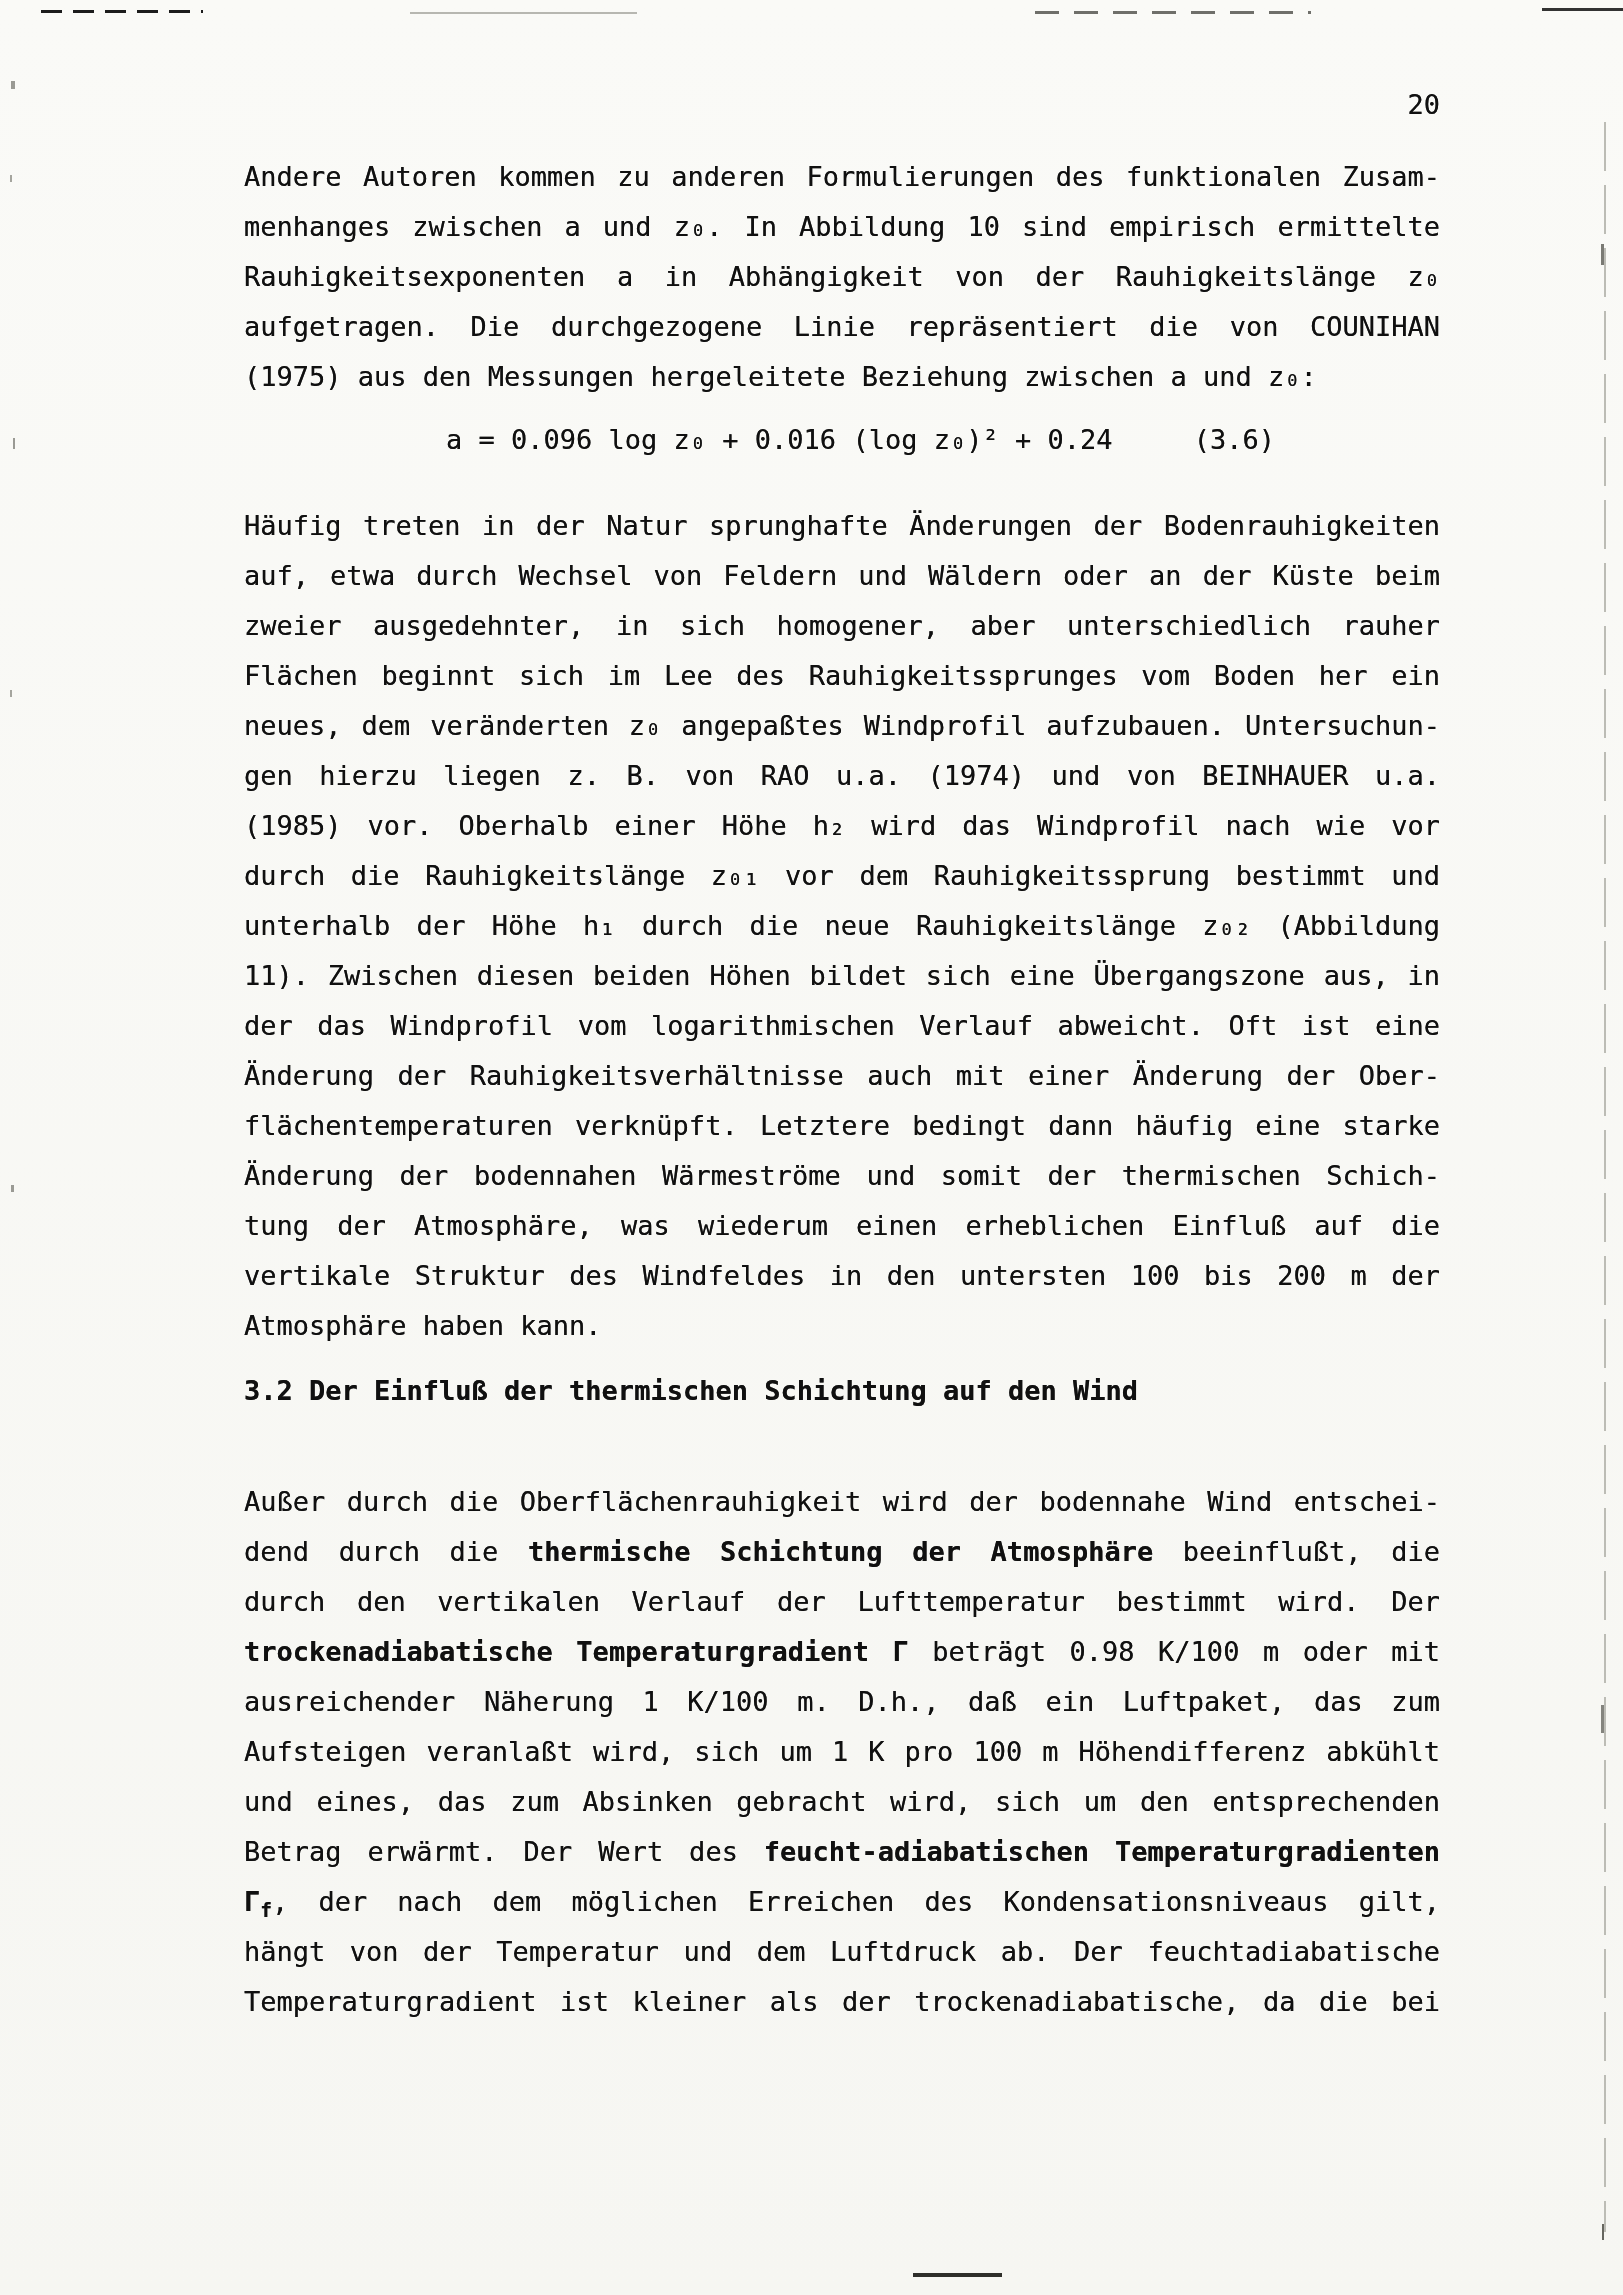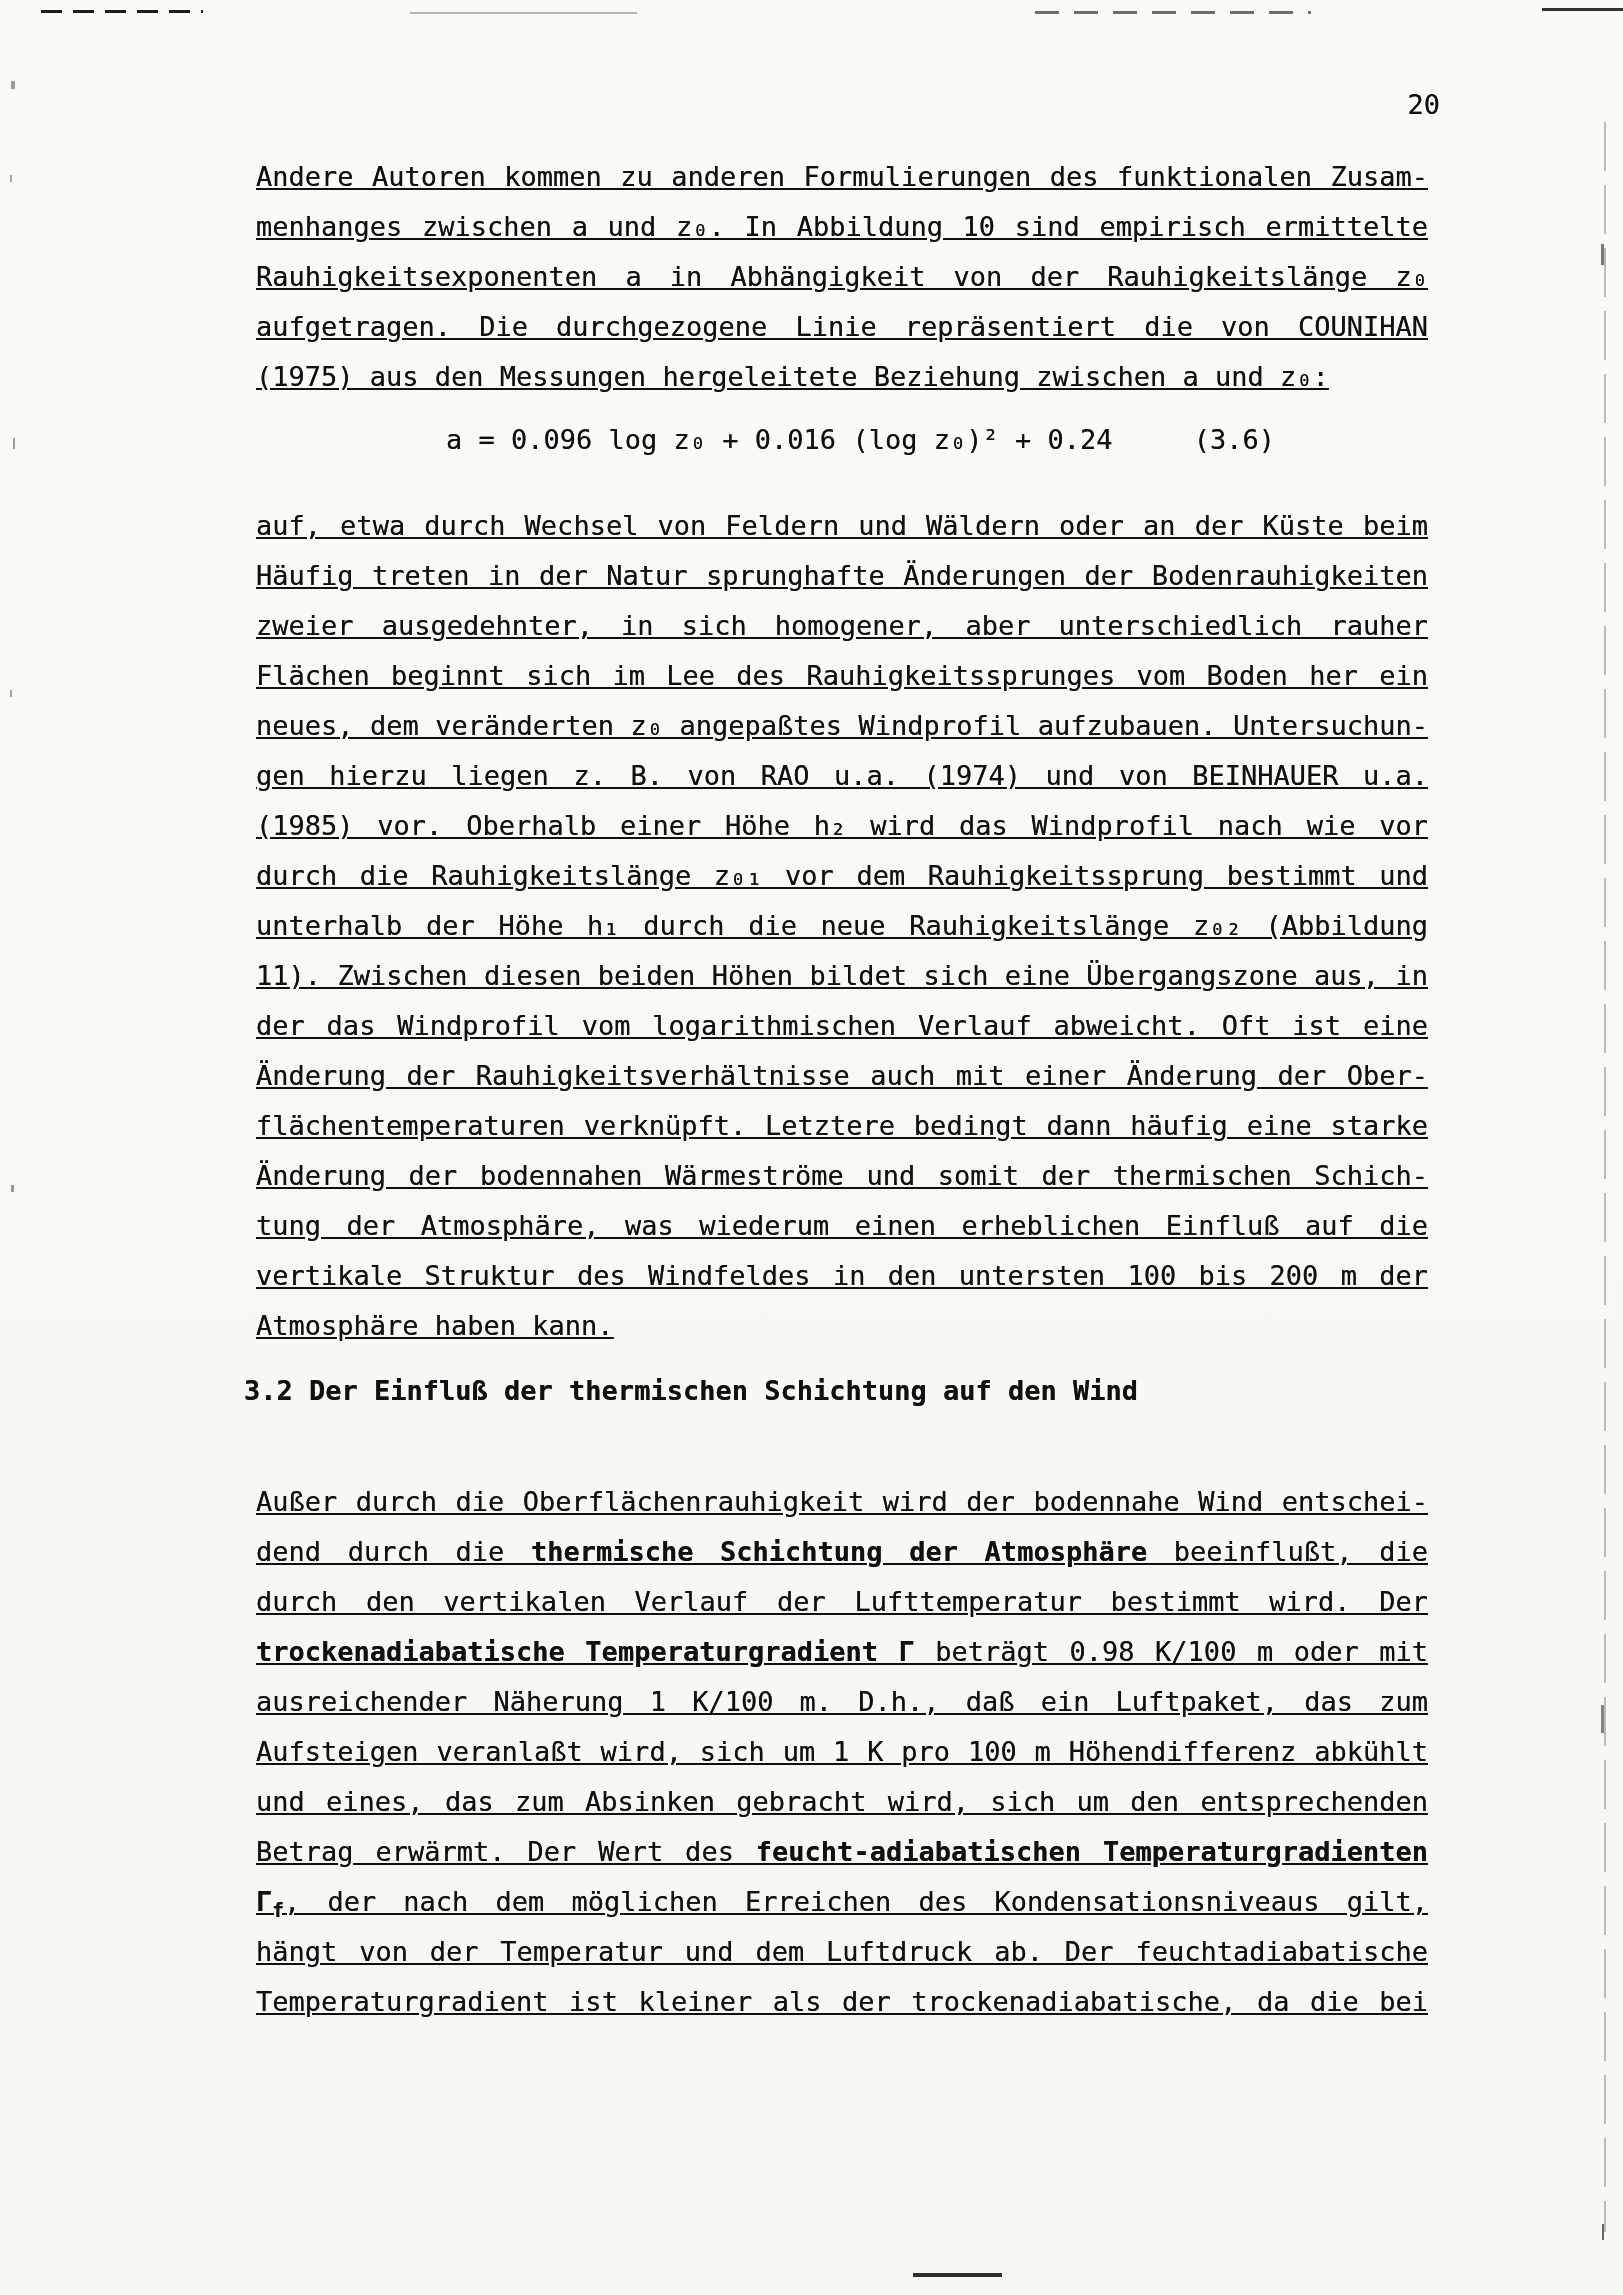--- a/index.html
+++ b/index.html
@@ -25,21 +25,21 @@
   .page-number {
     text-align:right;
     margin-bottom:22px;
   }
 
   .line { white-space:normal; }
   .line.just { text-align:justify; text-align-last:justify; }
   .bold { font-weight:bold; }
   sub { font-size:0.72em; line-height:0; }
 
-  .block-para { margin:12px;text-decoration:underline; }
+  .block-para { margin:0; }
   .block-equation { margin-top:13px; margin-bottom:36px; padding-left:202px; }
   .block-equation .line { white-space:pre; }
   .block-heading { margin-top:15.4px; margin-bottom:61px; }
 
   
   .artifact { position:absolute; pointer-events:none; }
   .td1 { left:41px;  top:9.7px; width:162px; height:3.2px;
          background:repeating-linear-gradient(90deg,#1c1c1c 0 21px, transparent 21px 32px); }
   .td2 { left:410px; top:12px; width:227px; height:1.6px; background:#9a9a93; opacity:.7; }
   .td3 { left:1035px; top:11.4px; width:276px; height:2.4px;
@@ -90,22 +90,22 @@
           <div class="line just"><span>Andere Autoren kommen zu anderen Formulierungen des funktionalen Zusam-</span></div>
           <div class="line just"><span>menhanges zwischen a und z₀. In Abbildung 10 sind empirisch ermittelte</span></div>
           <div class="line just"><span>Rauhigkeitsexponenten a in Abhängigkeit von der Rauhigkeitslänge z₀</span></div>
           <div class="line just"><span>aufgetragen. Die durchgezogene Linie repräsentiert die von COUNIHAN</span></div>
           <div class="line"><span>(1975) aus den Messungen hergeleitete Beziehung zwischen a und z₀:</span></div>
         </div>
         <div class="block block-equation">
           <div class="line"><span>a = 0.096 log z₀ + 0.016 (log z₀)² + 0.24     (3.6)</span></div>
         </div>
         <div class="block block-para">
+          <div class="line just"><span>Häufig treten in der Natur sprunghafte Änderungen der Bodenrauhigkeiten</span></div>
           <div class="line just"><span>auf, etwa durch Wechsel von Feldern und Wäldern oder an der Küste beim</span></div>
-          <div class="line just"><span>Häufig treten in der Natur sprunghafte Änderungen der Bodenrauhigkeiten</span></div>
           <div class="line just"><span>zweier ausgedehnter, in sich homogener, aber unterschiedlich rauher</span></div>
           <div class="line just"><span>Flächen beginnt sich im Lee des Rauhigkeitssprunges vom Boden her ein</span></div>
           <div class="line just"><span>neues, dem veränderten z₀ angepaßtes Windprofil aufzubauen. Untersuchun-</span></div>
           <div class="line just"><span>gen hierzu liegen z. B. von RAO u.a. (1974) und von BEINHAUER u.a.</span></div>
           <div class="line just"><span>(1985) vor. Oberhalb einer Höhe h₂ wird das Windprofil nach wie vor</span></div>
           <div class="line just"><span>durch die Rauhigkeitslänge z₀₁ vor dem Rauhigkeitssprung bestimmt und</span></div>
           <div class="line just"><span>unterhalb der Höhe h₁ durch die neue Rauhigkeitslänge z₀₂ (Abbildung</span></div>
           <div class="line just"><span>11). Zwischen diesen beiden Höhen bildet sich eine Übergangszone aus, in</span></div>
           <div class="line just"><span>der das Windprofil vom logarithmischen Verlauf abweicht. Oft ist eine</span></div>
           <div class="line just"><span>Änderung der Rauhigkeitsverhältnisse auch mit einer Änderung der Ober-</span></div>

